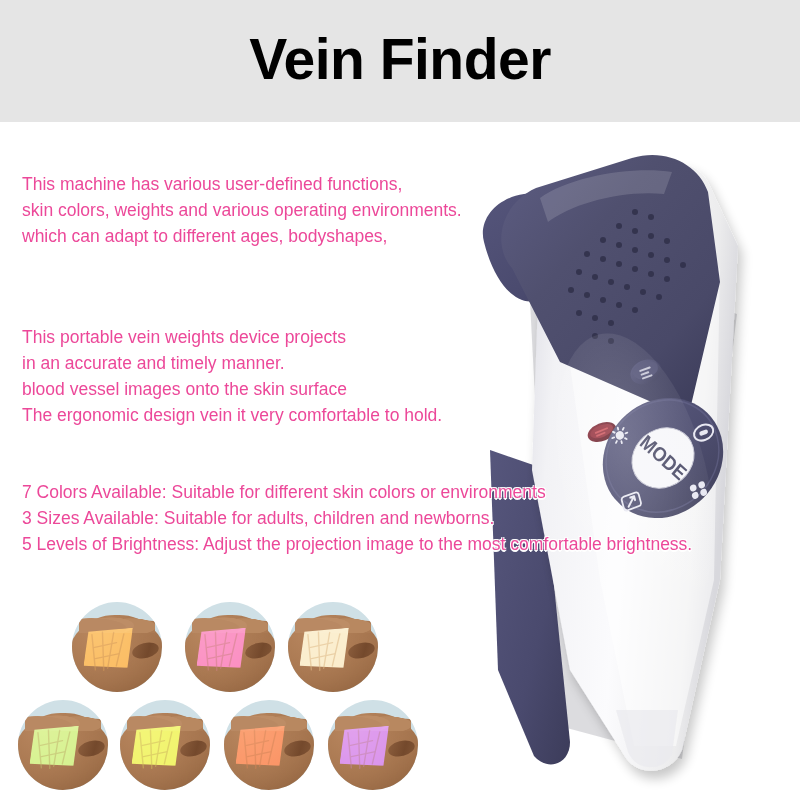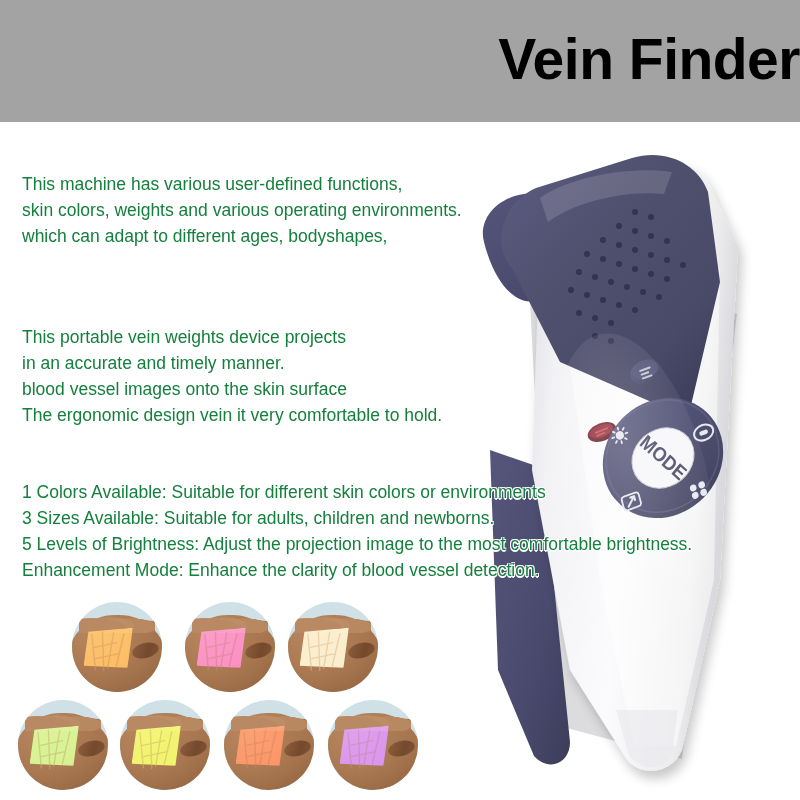--- a/index.html
+++ b/index.html
@@ -15,39 +15,39 @@
     font-family: "Liberation Sans", sans-serif;
     -webkit-font-smoothing: antialiased;
   }
 
   
   #header-banner {
     position: absolute;
     left: 0; top: 0;
     width: 800px;
     height: 122px;
-    background: #a3a3a3;
+    background: #e5e5e5;
     display: flex;
     align-items: center;
-    justify-content: flex-end;
+    justify-content: center;
   }
   #page-title {
     font-size: 57px;
     font-weight: bold;
     color: #000000;
     letter-spacing: -0.5px;
     line-height: 1;
     font-family: "Liberation Sans", sans-serif;
     margin-top: -4px;
   }
 
   
   .text-block {
     position: absolute;
-    color: #15803d;
+    color: #ec4899;
     font-size: 17.5px;
     line-height: 26px;
     font-family: "Liberation Sans", sans-serif;
     z-index: 40;
     text-shadow:
        1px  1px 0 rgba(255,255,255,.95),
       -1px  1px 0 rgba(255,255,255,.95),
        1px -1px 0 rgba(255,255,255,.95),
       -1px -1px 0 rgba(255,255,255,.95),
        0    2px 0 rgba(255,255,255,.95);
@@ -327,24 +327,23 @@
 </div>
 
 <div class="text-block" id="device-paragraph">
   <span class="text-line">This portable vein weights device projects</span>
   <span class="text-line">in an accurate and timely manner.</span>
   <span class="text-line">blood vessel images onto the skin surface</span>
   <span class="text-line">The ergonomic design vein it very comfortable to hold.</span>
 </div>
 
 <div class="text-block" id="feature-list">
-  <span class="text-line">1 Colors Available: Suitable for different skin colors or environments</span>
+  <span class="text-line">7 Colors Available: Suitable for different skin colors or environments</span>
   <span class="text-line">3 Sizes Available: Suitable for adults, children and newborns.</span>
   <span class="text-line">5 Levels of Brightness: Adjust the projection image to the most comfortable brightness.</span>
-  <span class="text-line">Enhancement Mode: Enhance the clarity of blood vessel detection.</span>
 </div>
 
 <div id="color-swatch-gallery">
 
   <div class="swatch" style="left:72px; top:6px;">
     <div class="hand"></div>
     <div class="knuckles"></div>
     <div class="thumb"></div>
     <div class="projection">
       <div class="proj-shape" style="background:#ff8a1e;"></div>

